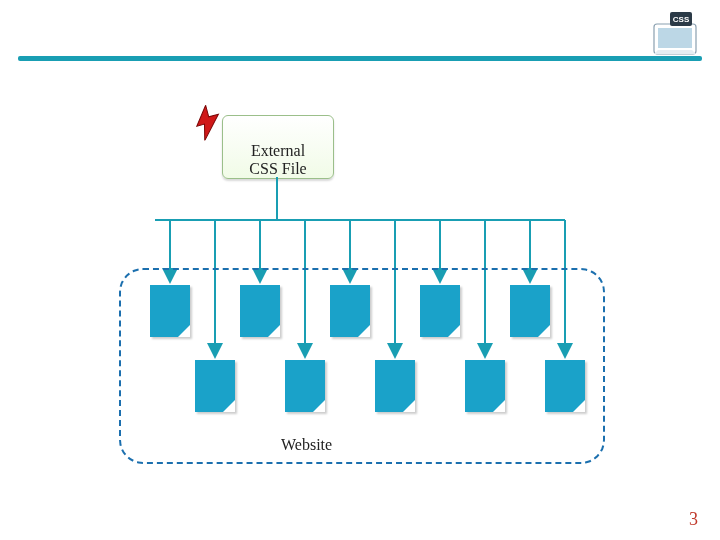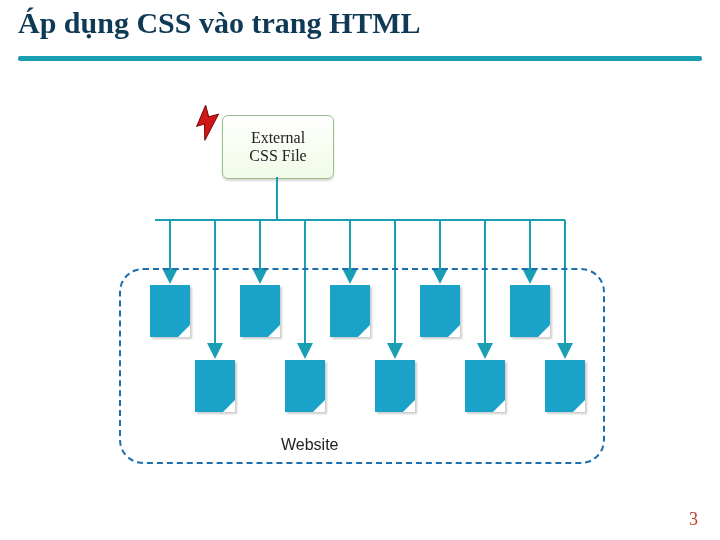--- a/index.html
+++ b/index.html
@@ -1,41 +1,49 @@
 <!DOCTYPE html>
 <html><head>
 <meta charset="utf-8">
 <style>
   html,body{margin:0;padding:0;width:720px;height:540px;font-family:Georgia,'Times New Roman',serif;background:#fff;overflow:hidden}
   .slide{position:relative;width:720px;height:540px}
   .title{position:absolute;left:18px;top:6px;font-size:30px;font-weight:bold;color:#0e3a56}
   .css-badge{position:absolute;right:22px;top:10px;width:46px;height:46px}
   .title-rule{position:absolute;left:18px;top:56px;width:684px;height:5px;background:#199eb3;border-radius:2px}
   
-  .src-box{position:absolute;left:222px;top:115px;width:110px;height:62px;background:linear-gradient(#fff,#f1fbe7);border:1px solid #9bbf8a;border-radius:6px;box-shadow:0 2px 2px rgba(0,0,0,.15);display:flex;align-items:center;justify-content:center;text-align:center;font-size:16px;font-family:Georgia,serif;color:#222}
+  .src-box{position:absolute;left:222px;top:115px;width:110px;height:62px;background:linear-gradient(#fff,#f1fbe7);border:1px solid #9bbf8a;border-radius:6px;box-shadow:0 2px 2px rgba(0,0,0,.15);display:flex;align-items:flex-end;justify-content:center;text-align:center;font-size:16px;font-family:Georgia,serif;color:#222}
   .note-box{position:absolute;left:368px;top:112px;width:220px;height:70px;background:linear-gradient(#fff,#f1fbe7);border:1px solid #9bbf8a;border-radius:6px;box-shadow:0 2px 2px rgba(0,0,0,.15);display:flex;align-items:center;justify-content:center;text-align:center;font-size:14px;font-family:Georgia,serif;color:#222;padding:4px 8px;box-sizing:border-box;line-height:1.25}
   .bolt{position:absolute;left:195px;top:105px;font-size:26px;transform:rotate(-15deg)}
   
   .site-box{position:absolute;left:119px;top:268px;width:482px;height:192px;border:2px dashed #1b6fae;border-radius:24px}
-  .site-label{position:absolute;left:275px;top:436px;background:#fff;padding:0 6px;font-size:16px;font-family:Liberation Sans, sans-serif;color:#222}
+  .site-label{position:absolute;left:275px;top:436px;background:#fff;padding:0 6px;font-size:16px;font-family:Liberation Serif, serif;color:#222}
   
   .page{position:absolute;width:40px;height:52px;background:#1aa2c9;box-shadow:2px 2px 2px rgba(0,0,0,.2)}
   .page::before{content:"";position:absolute;left:-4px;top:-4px;width:40px;height:52px;background:#e0e0e0;z-index:-1}
   .page::after{content:"";position:absolute;right:0;bottom:0;width:0;height:0;border-left:12px solid transparent;border-bottom:12px solid #fff}
   
   svg.conn{position:absolute;left:0;top:0;width:720px;height:540px;pointer-events:none}
   .pagenum{position:absolute;right:22px;bottom:10px;font-family:Georgia,serif;font-size:18px;color:#c0392b}
 </style>
 </head>
 <body>
 
 <div class="slide">
 
-  <div class="title">Áp dụng CSS vào trang HTML</div>
 
+  <div class="css-badge">
+    <svg viewBox="0 0 46 46">
+      <rect x="2" y="14" width="42" height="30" rx="3" fill="#fff" stroke="#8aa0b0" stroke-width="1.2"></rect>
+      <path d="M2 44 L6 40 L40 40 L44 44 Z" fill="#e6edf2"></path>
+      <rect x="6" y="18" width="34" height="20" fill="#bcd7e6"></rect>
+      <rect x="18" y="2" width="22" height="14" rx="2" fill="#2b3a47"></rect>
+      <text x="29" y="12" text-anchor="middle" font-family="Arial" font-size="8" font-weight="bold" fill="#fff">CSS</text>
+    </svg>
+  </div>
 
   <div class="title-rule"></div>
 
   <div class="bolt">
     <svg width="28" height="34" viewBox="0 0 28 34">
         <path d="M16 0 L2 18 L10 18 L6 34 L26 12 L16 12 Z" fill="#d01818" stroke="#7a0707" stroke-width="1"></path>
       </svg>
   </div>
 
   <div class="src-box">

